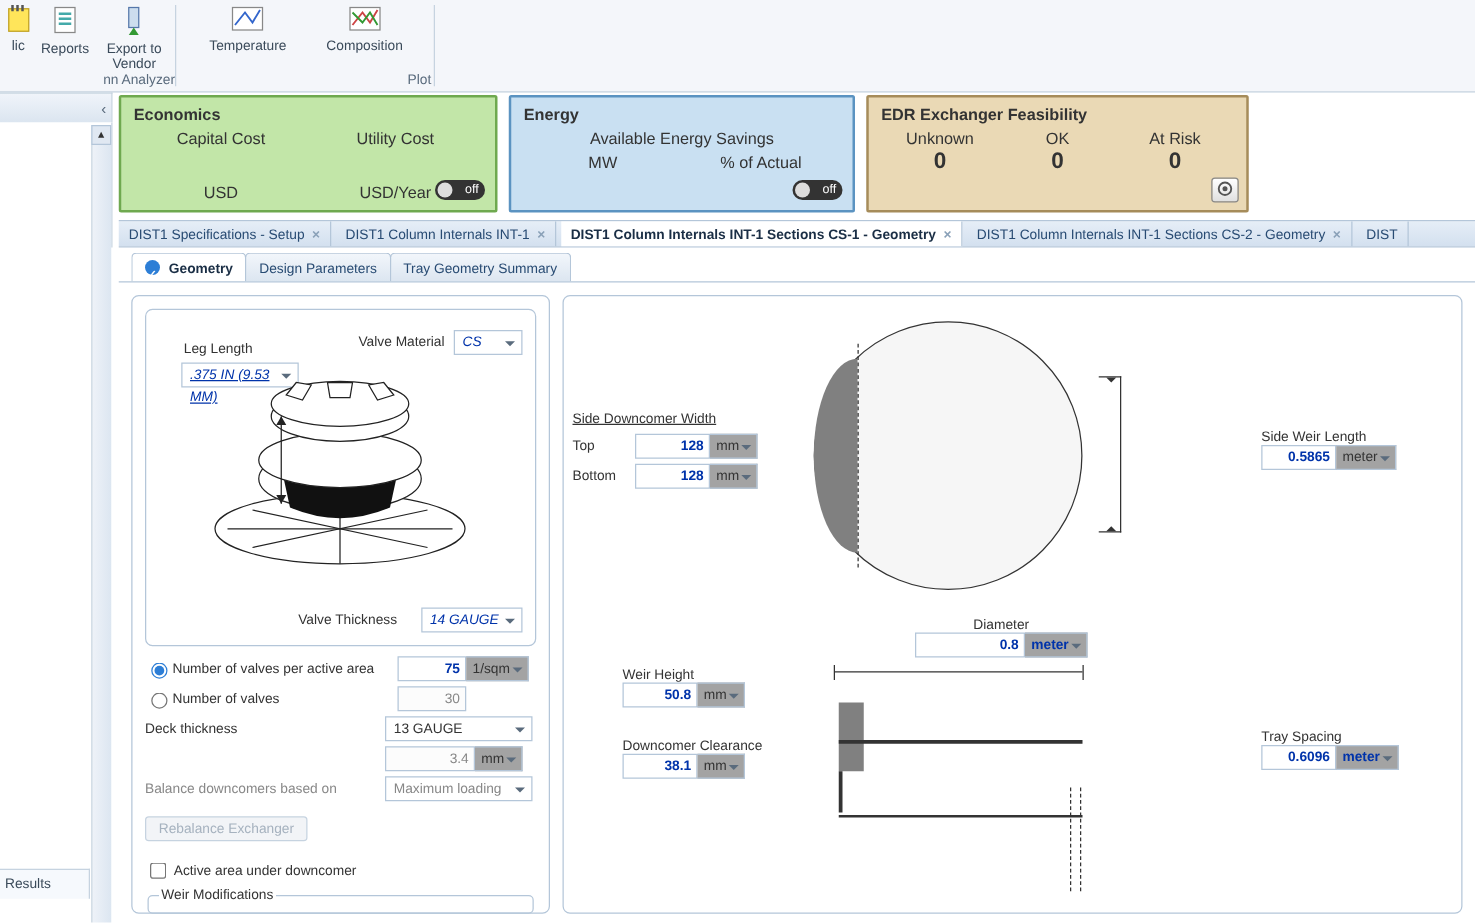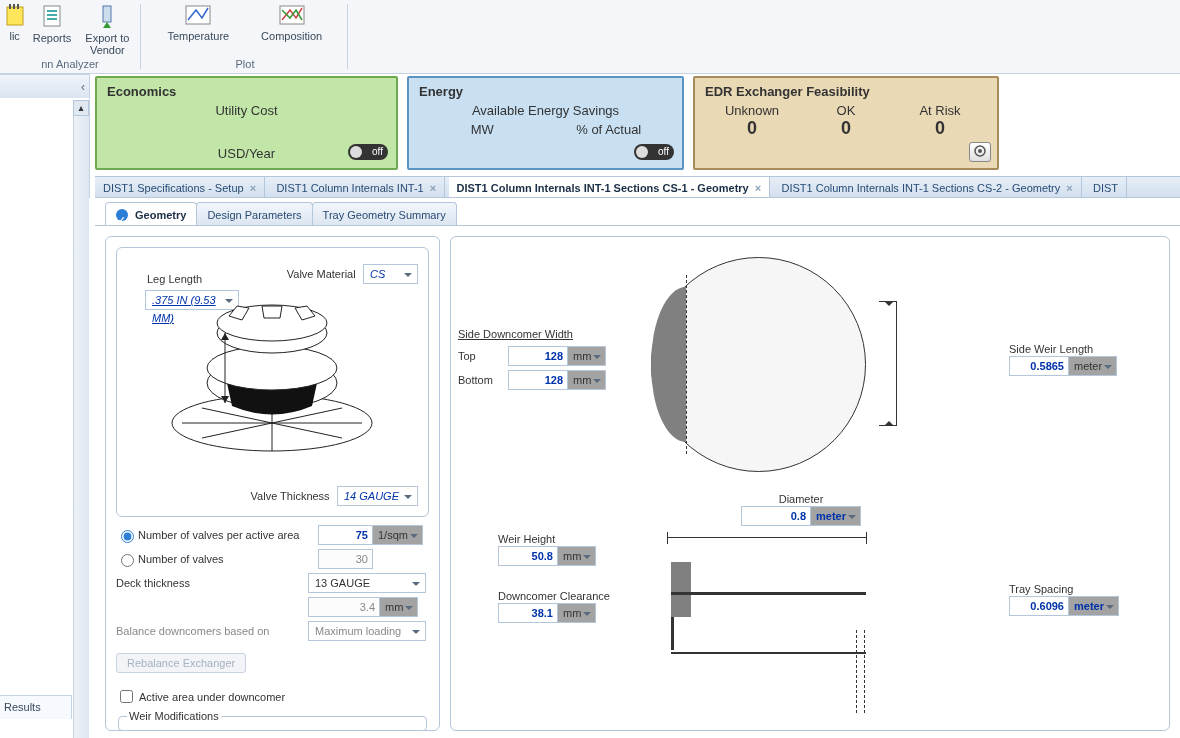--- a/index.html
+++ b/index.html
@@ -19,21 +19,21 @@
     position: absolute; left: 0; top: 0; right: 0; height: 74px;
     background: #f4f6fa;
     border-bottom: 1px solid #c6d3e0;
   }
   .ribbon-group {
     position: absolute; top: 0; height: 72px;
     text-align: center;
   }
   .ribbon-group .label {
     position: absolute; left:0; right:0; bottom:2px;
-    font-size:11px; color:#5a6b7d;
+    font-size:11px; color:#5a6b7d;text-align:right;
   }
   .ribbon-btn {
     display:inline-block; width:48px; height:52px;
     text-align:center; vertical-align:top;
     padding-top:4px;
     font-size:11px; color:#3a4a5a;
     cursor:pointer;
   }
   .ribbon-btn .ico { display:block; margin:0 auto 2px; }
   .ribbon-sep { position:absolute; top:4px; bottom:4px; width:1px; background:#c6d3e0; }
@@ -375,20 +375,25 @@
 <div class="left-slim2"></div>
 <div class="left-toggle">▴</div>
 <div class="left-slim-scroll"></div>
 <div class="left-stub">Results</div>
 
 <div class="cards-row">
 
   <div class="card card-econ">
     <div class="card-title">Economics</div>
     <div class="card-grid">
+      <div class="card-col">
+        <div class="card-sub">Capital Cost</div>
+        <div style="height:24px;"></div>
+        <div class="card-foot">USD</div>
+      </div>
       <div class="card-col">
         <div class="card-sub">Utility Cost</div>
         <div style="height:24px;"></div>
         <div class="card-foot">USD/Year</div>
       </div>
     </div>
     <span class="toggle-off" style="position:absolute;right:8px;bottom:8px;">off</span>
   </div>
 
   <div class="card card-energy">
@@ -479,21 +484,21 @@
           <path d="M158 28 L150 18 L138 20 L145 32 Z" fill="#fff" stroke="#222"></path>
           <path d="M105 18 L125 18 L123 30 L107 30 Z" fill="#fff" stroke="#222"></path>
           <line x1="68" y1="45" x2="68" y2="115" stroke="#222"></line>
           <polygon points="68,45 64,52 72,52" fill="#222"></polygon>
           <polygon points="68,115 64,108 72,108" fill="#222"></polygon>
         </svg>
       </div>
 
       <div style="position:absolute;right:10px;bottom:10px;">
         <span class="lbl">Valve Thickness</span>
-        <span class="dropdown blue" style="min-width:60px;margin-left:4px;">14 GAUGE</span>
+        <span class="dropdown blue" style="min-width:60px;margin-left:16px;">14 GAUGE</span>
       </div>
     </div>
 
     <div class="row">
       <input type="radio" class="radio" checked="" style="">
       <span class="lbl" style="width:180px;">Number of valves per active area</span>
       <input class="input-num" style="width: 55px;" value="75">
       <span class="unit-sel plain">1/sqm</span>
     </div>
     <div class="row">
@@ -553,21 +558,21 @@
       <div class="lbl">Side Weir Length</div>
       <div class="row">
         <input class="input-num" style="width: 60px;" value="0.5865">
         <span class="unit-sel plain" style="min-width:46px;">meter</span>
       </div>
     </div>
 
     <div class="diameter-block">
       <div class="lbl">Diameter</div>
       <div class="row" style="justify-content:center;">
-        <input class="input-num" style="width: 70px;" value="0.8">
+        <input class="input-num" style="width: 88px;" value="0.8">
         <span class="unit-sel" style="min-width:46px;">meter</span>
       </div>
     </div>
 
     <div class="lower-diagram">
       <div class="dia-arrow">
           <div class="mid"></div>
         </div>
       <div class="box"></div>
       <div class="weir"></div>

